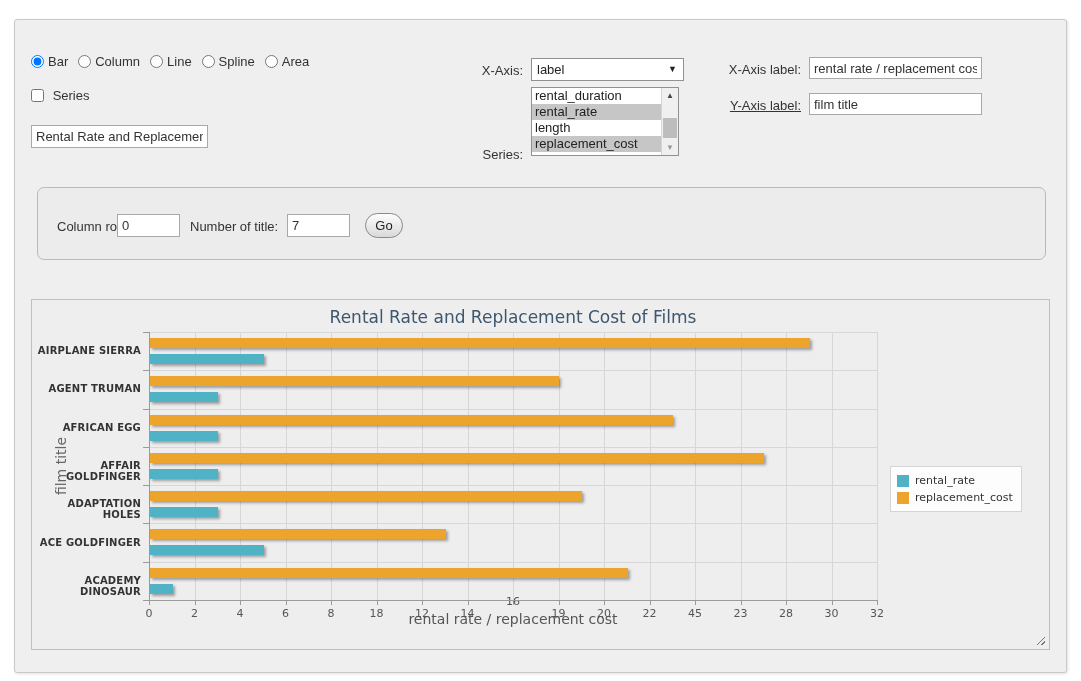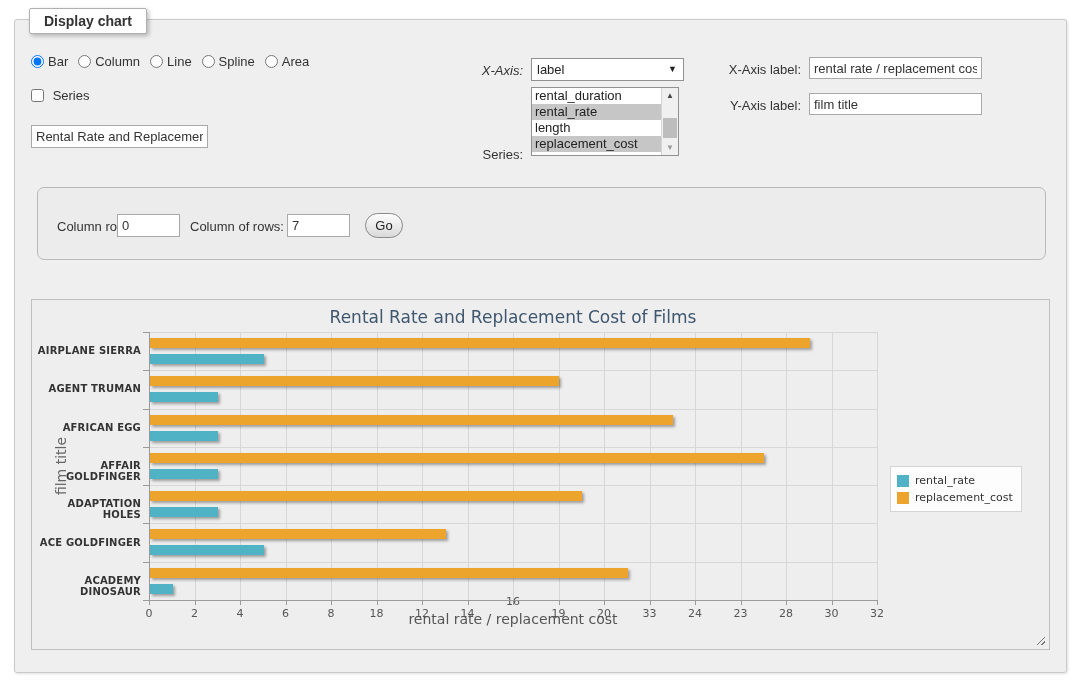--- a/index.html
+++ b/index.html
@@ -27,24 +27,24 @@
   
   .stacked-row { left:16px; top:68px; font-size:13px; color:#333; }
   .stacked-row input { vertical-align:-2px; margin-right:5px; }
 
   input[type=text] {
     border:1px solid #a9a9a9; background:#fff; font-size:13px; color:#333;
     padding:2px 4px; font-family:"Liberation Sans", sans-serif;
   }
   .title-input { left:16px; top:105px; width:177px; height:23px; }
 
-  .x-axis-lbl   { left:452px; top:43px; width:56px; text-align:right;font-style:italic; }
+  .x-axis-lbl   { left:452px; top:43px; width:56px; text-align:right; }
   .series-lbl   { left:452px; top:127px; width:56px; text-align:right; }
   .xal-lbl      { left:700px; top:42px; width:86px; text-align:right; }
-  .yal-lbl      { left:700px; top:78px; width:86px; text-align:right; }
+  .yal-lbl      { left:700px; top:78px; width:86px; text-align:right;text-decoration:underline; }
   .xal-input    { left:794px; top:37px; width:173px; height:22px; }
   .yal-input    { left:794px; top:73px; width:173px; height:22px; }
 
   .fake-select {
     left:516px; top:38px; width:153px; height:23px;
     background:#fff; border:1px solid #919191; font-size:13px; color:#222;
     padding:3px 5px; cursor:default;
   }
   .dd-arrow { position:absolute; right:6px; top:5px; font-size:9px; color:#222; }
 
@@ -119,21 +119,20 @@
     position:absolute; right:4px; bottom:4px; width:11px; height:11px;
     background:repeating-linear-gradient(-45deg, transparent 0 2px, #777 2px 3px);
     clip-path:polygon(100% 0, 100% 100%, 0 100%);
     cursor:se-resize;
   }
 </style>
 </head>
 <body>
 
 <div class="fieldset">
-  <div class="legend-box">Display chart</div>
 
   <div id="chart-type-group" class="abs"><label class="radio-item"><input type="radio" name="ctype" checked="" style=""><span>Bar</span></label><label class="radio-item"><input type="radio" name="ctype" style=""><span>Column</span></label><label class="radio-item"><input type="radio" name="ctype" style=""><span>Line</span></label><label class="radio-item"><input type="radio" name="ctype" style=""><span>Spline</span></label><label class="radio-item"><input type="radio" name="ctype" style=""><span>Area</span></label></div>
 
   <label class="abs stacked-row">
     <input type="checkbox" style="">
     <span>Series</span>
   </label>
 
   <input type="text" class="abs title-input" value="Rental Rate and Replacement Cost of Films" style="">
 
@@ -162,21 +161,21 @@
 
   <div class="abs lbl xal-lbl">X-Axis label:</div>
   <input type="text" class="abs xal-input" value="rental rate / replacement cost" style="">
 
   <div class="abs lbl yal-lbl">Y-Axis label:</div>
   <input type="text" class="abs yal-input" value="film title" style="">
 
   <div class="panel">
     <div class="lbl sr-lbl">Column row:</div>
     <input type="text" class="sr-input" value="0" style="">
-    <div class="lbl nr-lbl">Column of rows:</div>
+    <div class="lbl nr-lbl">Number of title:</div>
     <input type="text" class="nr-input" value="7" style="">
     <button class="go-btn">Go</button>
   </div>
 
   <div class="chart" id="chart">
     <div class="chart-title">Rental Rate and Replacement Cost of Films</div>
     <div class="xaxis-title">rental rate / replacement cost</div>
     <div class="yaxis-title">film title</div>
     <div class="chart-legend" id="chart-legend">
         <div class="legend-item">
@@ -217,24 +216,24 @@
       <div class="tick-x" style="left: 481px; top: 300px;"></div>
       <div class="xtick-lbl" style="left: 466px; top: 295px;">16</div>
       <div class="gv" style="left: 526.5px; top: 32px; height: 268px;"></div>
       <div class="tick-x" style="left: 526.5px; top: 300px;"></div>
       <div class="xtick-lbl" style="left: 511.5px; top: 307px;">19</div>
       <div class="gv" style="left: 572px; top: 32px; height: 268px;"></div>
       <div class="tick-x" style="left: 572px; top: 300px;"></div>
       <div class="xtick-lbl" style="left: 557px; top: 307px;">20</div>
       <div class="gv" style="left: 617.5px; top: 32px; height: 268px;"></div>
       <div class="tick-x" style="left: 617.5px; top: 300px;"></div>
-      <div class="xtick-lbl" style="left: 602.5px; top: 307px;">33</div>
+      <div class="xtick-lbl" style="left: 602.5px; top: 307px;">22</div>
       <div class="gv" style="left: 663px; top: 32px; height: 268px;"></div>
       <div class="tick-x" style="left: 663px; top: 300px;"></div>
-      <div class="xtick-lbl" style="left: 648px; top: 307px;">24</div>
+      <div class="xtick-lbl" style="left: 648px; top: 307px;">45</div>
       <div class="gv" style="left: 708.5px; top: 32px; height: 268px;"></div>
       <div class="tick-x" style="left: 708.5px; top: 300px;"></div>
       <div class="xtick-lbl" style="left: 693.5px; top: 307px;">23</div>
       <div class="gv" style="left: 754px; top: 32px; height: 268px;"></div>
       <div class="tick-x" style="left: 754px; top: 300px;"></div>
       <div class="xtick-lbl" style="left: 739px; top: 307px;">28</div>
       <div class="gv" style="left: 799.5px; top: 32px; height: 268px;"></div>
       <div class="tick-x" style="left: 799.5px; top: 300px;"></div>
       <div class="xtick-lbl" style="left: 784.5px; top: 307px;">30</div>
       <div class="gv" style="left: 845px; top: 32px; height: 268px;"></div>

